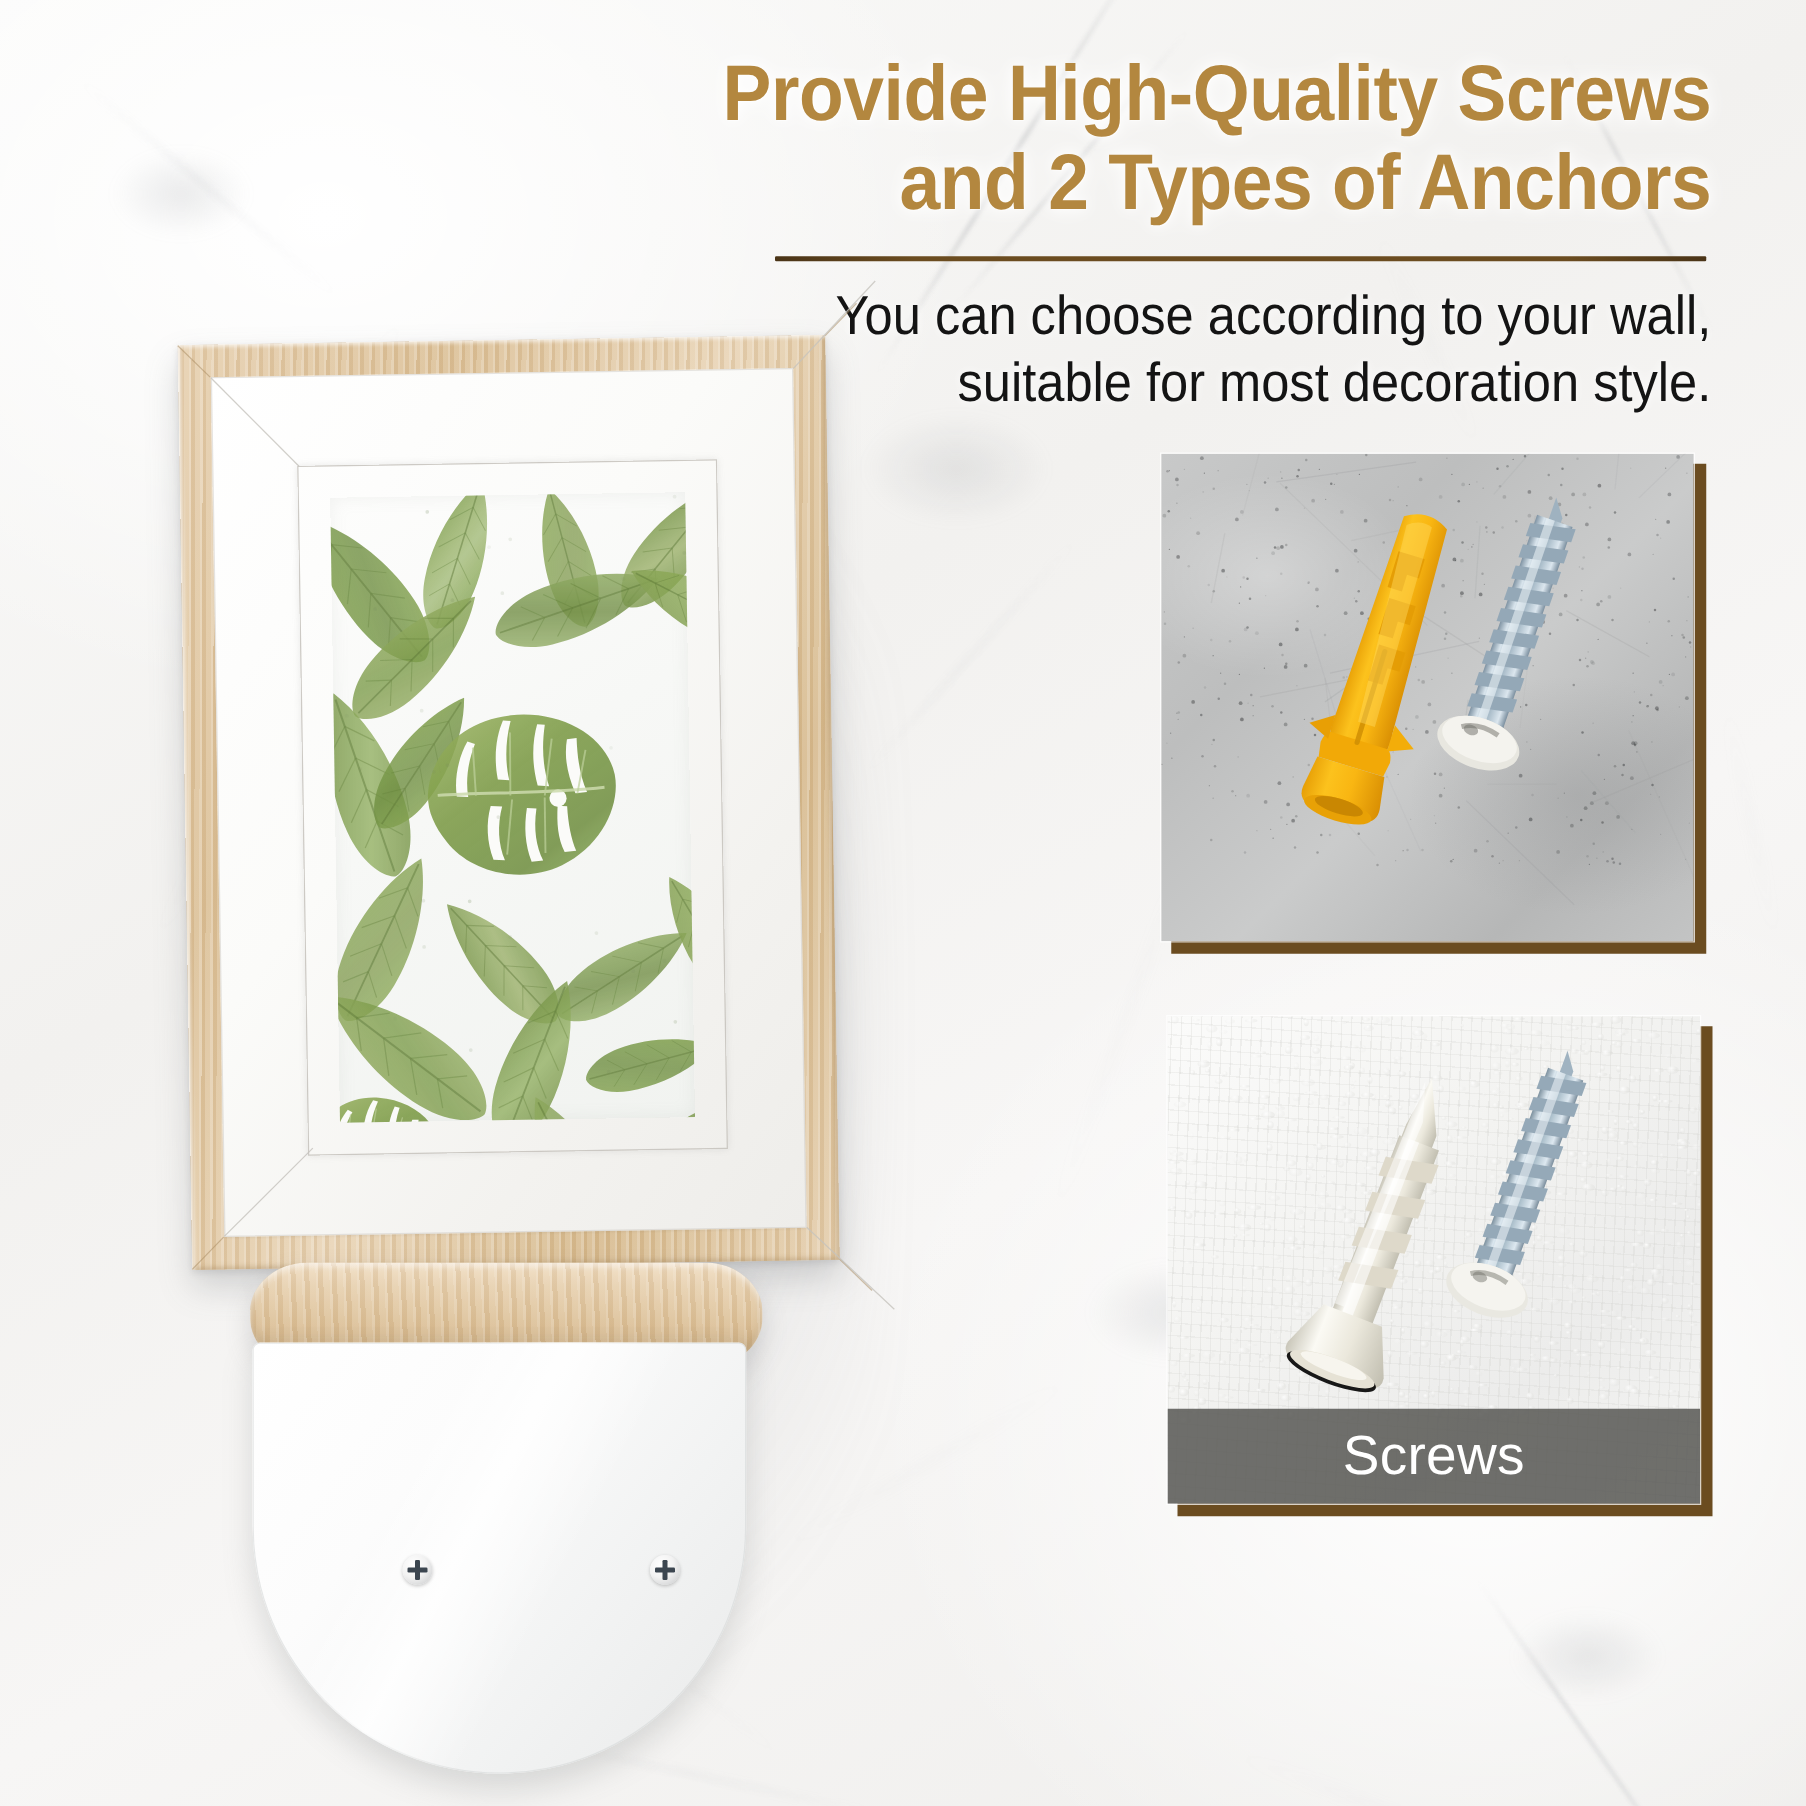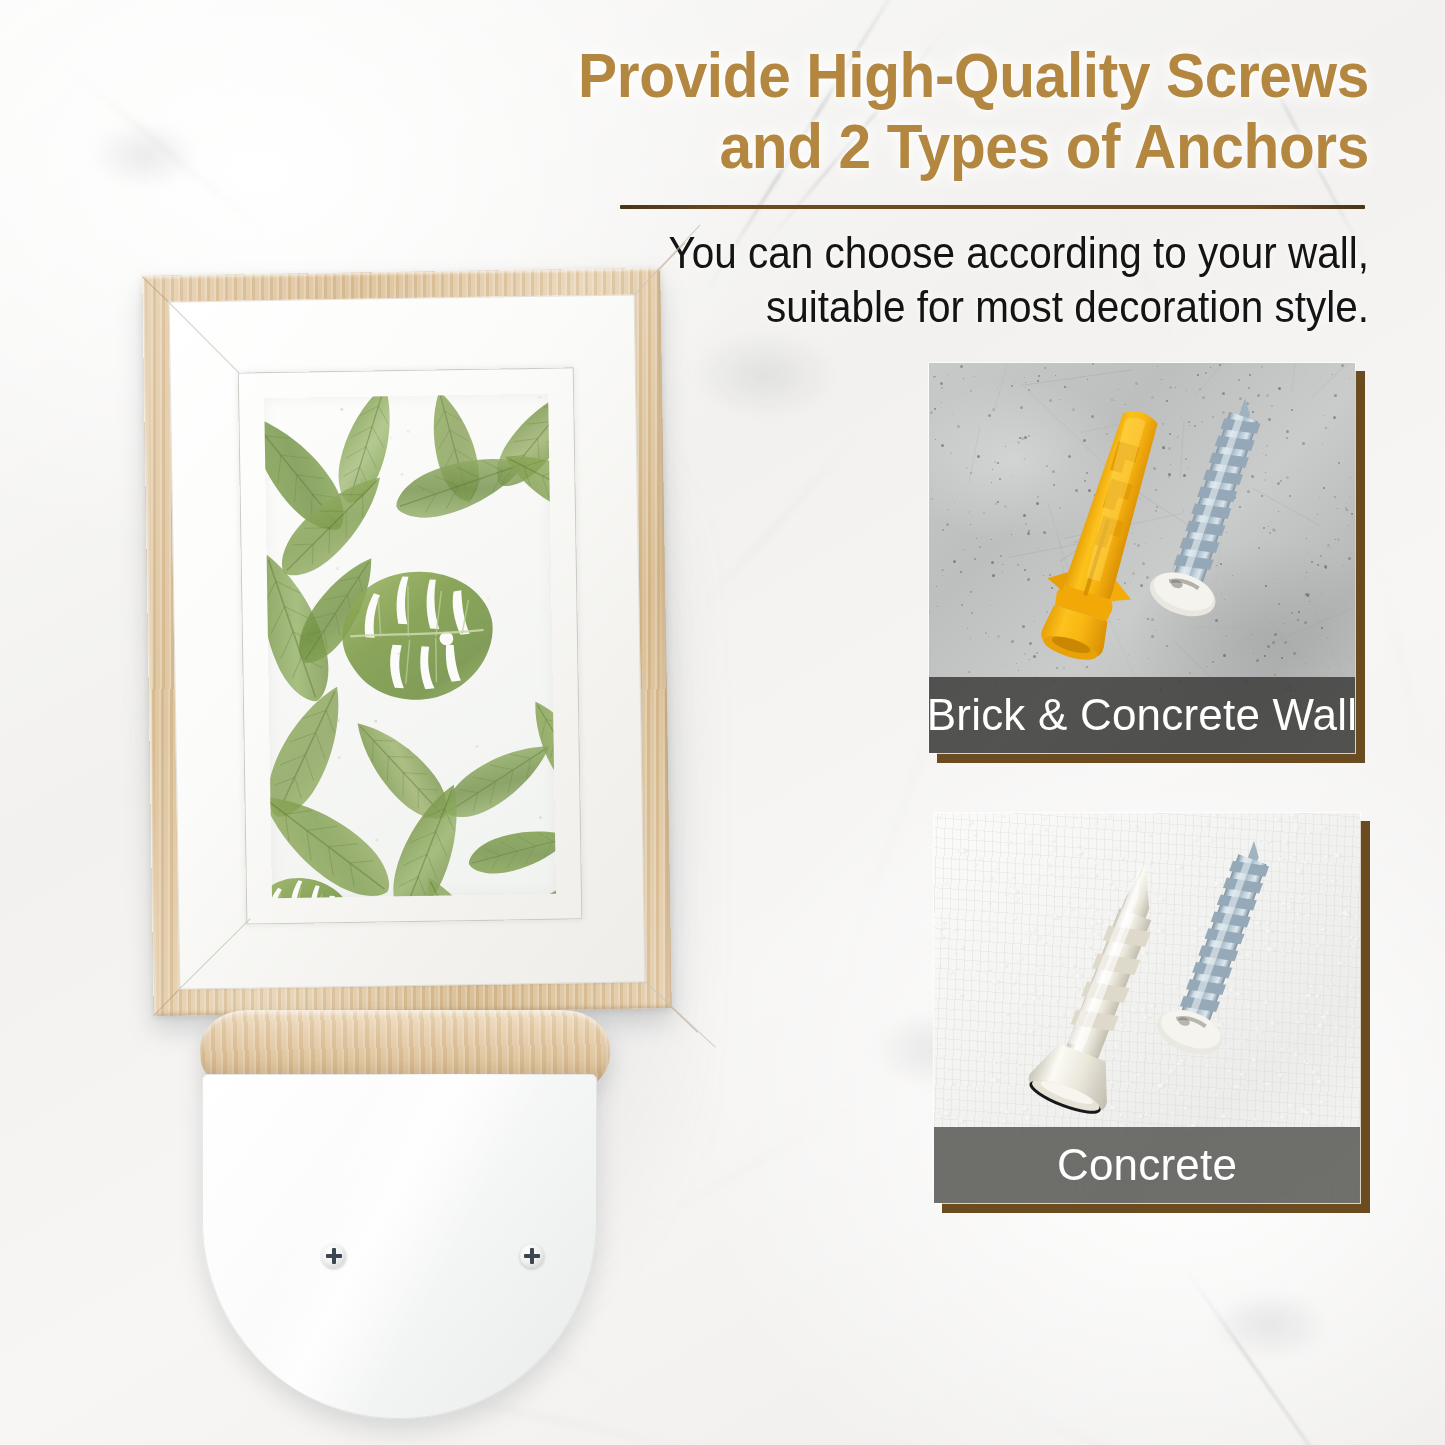--- a/index.html
+++ b/index.html
@@ -1380,21 +1380,20 @@
           </g>
           <rect x="68" y="26" width="7" height="176" fill="#eef5fa" opacity="0.55"></rect>
 
           <ellipse cx="75" cy="214" rx="34" ry="20" fill="#e8e7e0"></ellipse>
           <ellipse cx="75" cy="211" rx="31" ry="17" fill="#f4f3ee"></ellipse>
           <path d="M58 206 q12 -8 30 -3" stroke="#8d8c85" stroke-width="4" fill="none" opacity="0.65"></path>
           <ellipse cx="66" cy="206" rx="6" ry="4" fill="#6c6b66" opacity="0.5"></ellipse>
         </g>
       </svg>
 
-      <div class="panel-caption">Brick &amp; Concrete Wall</div>
     </div>
   </div>
 
   <div class="panel" style="left:933px; top:812px;">
     <div class="panel-shadow"></div>
     <div class="panel-body">
       <div class="drywall"></div>
       <div id="grit-2">
           <div class="dimple" style="left:93px;top:207px;width:10px;height:5px;opacity:0.38;"></div>
           <div class="dimple" style="left:106px;top:15px;width:8px;height:4px;opacity:0.67;"></div>
@@ -2072,17 +2071,17 @@
             <path d="M57 176 l36 -7 l0 11 l-36 7 z"></path>
           </g>
           <rect x="68" y="24" width="7" height="172" fill="#f0f6fa" opacity="0.55"></rect>
           <ellipse cx="75" cy="208" rx="34" ry="20" fill="#e9e8e1"></ellipse>
           <ellipse cx="75" cy="205" rx="31" ry="17" fill="#f5f4ef"></ellipse>
           <path d="M58 200 q12 -8 30 -3" stroke="#8e8d86" stroke-width="4" fill="none" opacity="0.6"></path>
           <ellipse cx="66" cy="200" rx="6" ry="4" fill="#6d6c67" opacity="0.45"></ellipse>
         </g>
       </svg>
 
-      <div class="panel-caption" style="background:rgba(87,87,84,0.85);">Concrete</div>
+      <div class="panel-caption" style="background:rgba(87,87,84,0.85);">Screws</div>
     </div>
   </div>
 
 </div>
 
 </body></html>

